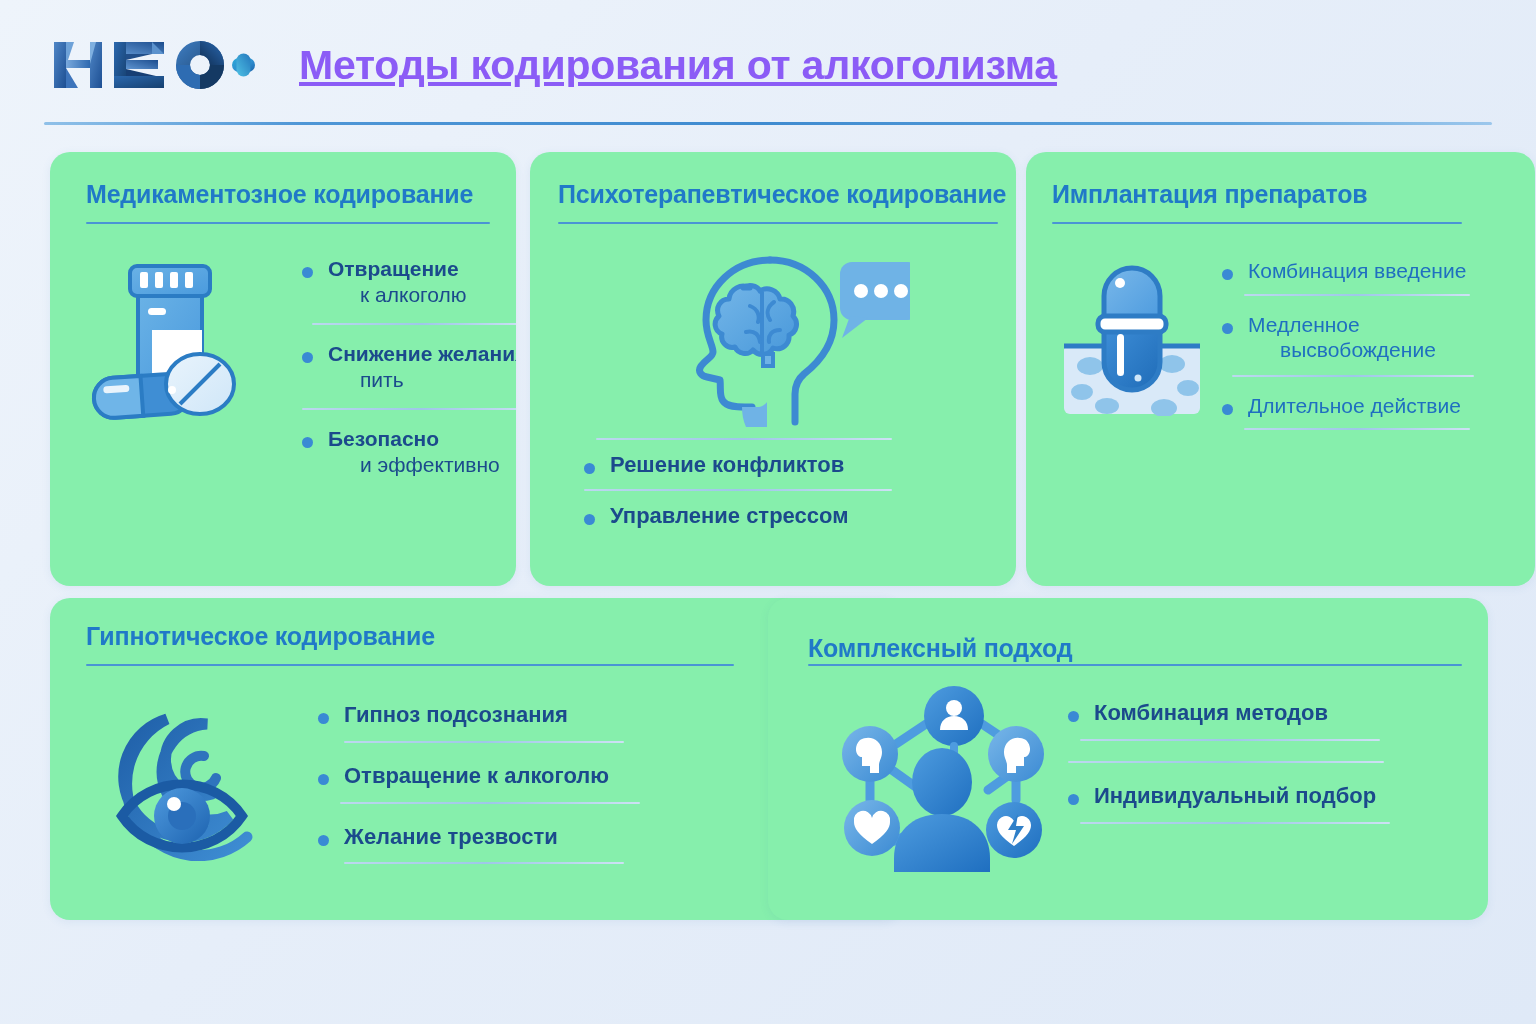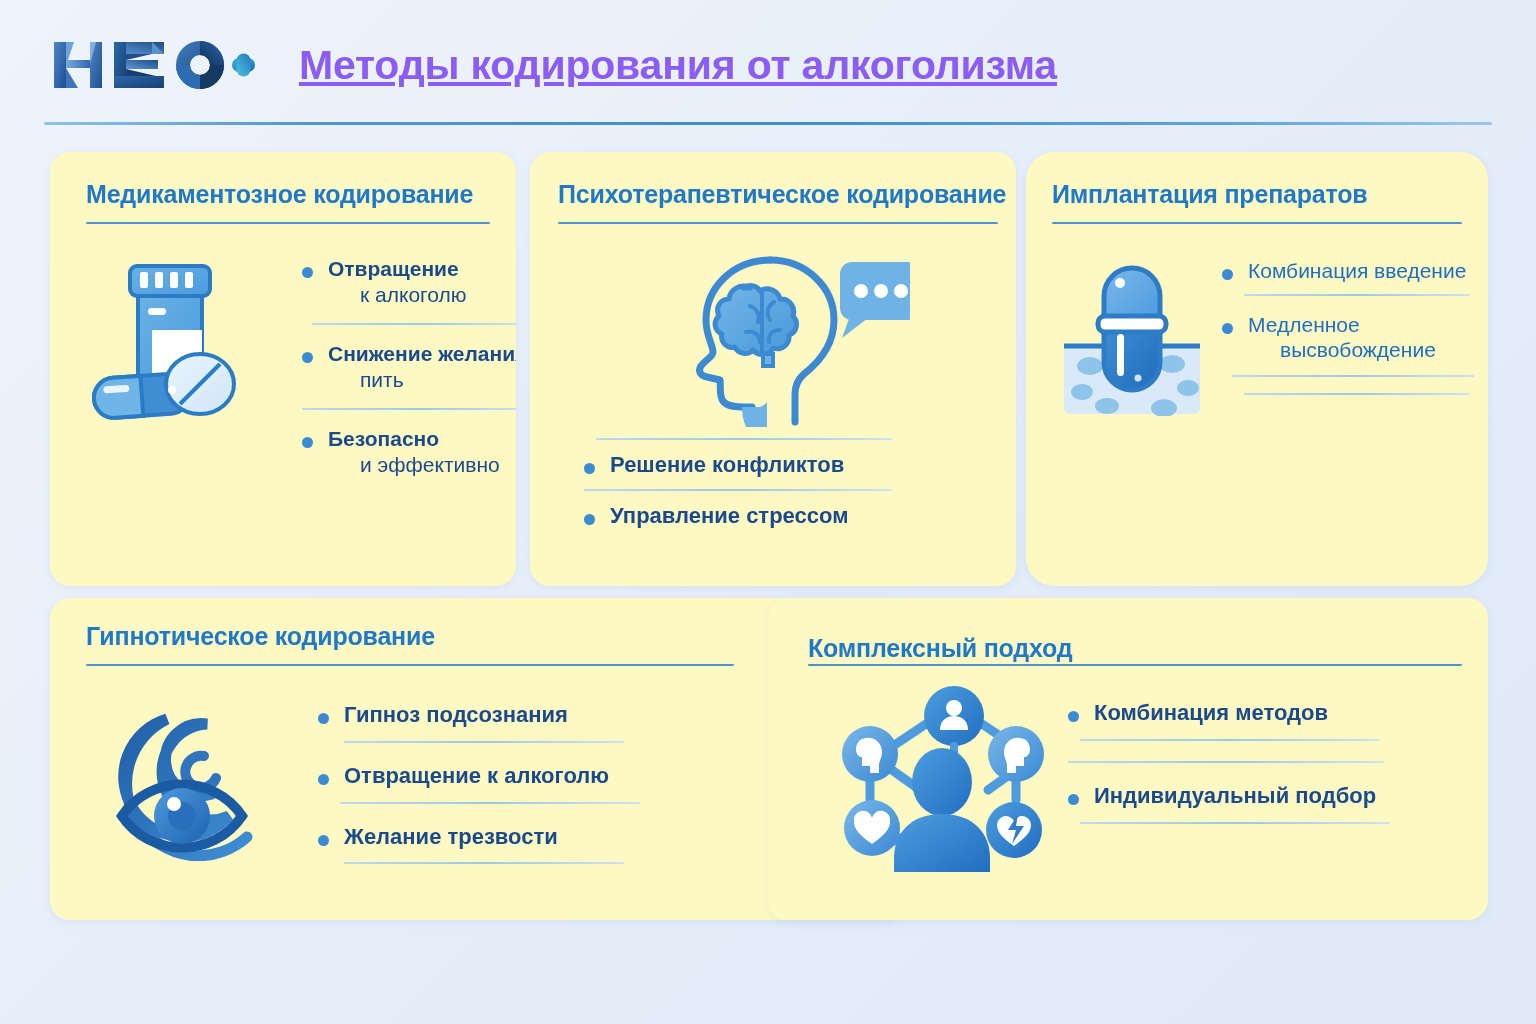--- a/index.html
+++ b/index.html
@@ -51,21 +51,21 @@
     top: 122px;
     width: 1448px;
     height: 3px;
     background: linear-gradient(90deg, #8fc0e8 0%, #4e96d6 18%, #3f8bd0 50%, #5ea3dc 82%, #9cc7ec 100%);
     border-radius: 2px;
   }
 
   
   .card {
     position: absolute;
-    background: #fef9c3;
+    background: #86efac;
     border-radius: 20px;
     box-shadow: 0 2px 10px rgba(70,120,180,0.09);
     overflow: hidden;
   }
 
   .card-title {
     position: absolute;
     left: 36px;
     top: 28px;
     font-size: 25px;
@@ -334,21 +334,21 @@
       <div class="bullet-div" style="margin:10px 0 12px 0; width:308px;"></div>
 
       <div class="bullet-row">
         <span class="bullet-dot"></span>
         <span class="bullet-line1">Управление стрессом</span>
       </div>
     </div>
   </div>
 </div>
 
-<div class="card c3" style="left:1026px; top:152px; width:462px; height:434px;border-radius:28px;">
+<div class="card c3" style="left:1026px; top:152px; width:509px; height:434px;">
   <div class="card-title" style="left:26px;">Имплантация препаратов</div>
   <div class="card-title-rule" style="left:26px; width:410px;"></div>
 
   <div class="card-body">
 
     <div class="icon-box" style="left:26px; top:18px; width:160px; height:160px;">
       <svg viewBox="0 0 160 160" width="160" height="160">
         <defs>
           <linearGradient id="capTop" x1="0" y1="0" x2="1" y2="1">
             <stop offset="0%" stop-color="#79b8ea"></stop>
@@ -388,20 +388,24 @@
       </div>
       <div class="bullet-div" style="margin:10px 0 16px 22px; width:226px;"></div>
 
       <div class="bullet-row">
         <span class="bullet-dot"></span>
         <span class="bullet-line1">Медленное</span>
         <span class="bullet-line2">высвобождение</span>
       </div>
       <div class="bullet-div" style="margin:12px 0 16px 10px; width:242px;"></div>
 
+      <div class="bullet-row">
+        <span class="bullet-dot"></span>
+        <span class="bullet-line1">Длительное действие</span>
+      </div>
       <div class="bullet-div" style="margin:10px 0 0 22px; width:226px;"></div>
     </div>
   </div>
 </div>
 
 <div class="card c4" style="left:50px; top:598px; width:852px; height:322px;">
   <div class="card-title" style="left:36px; top:24px;">Гипнотическое кодирование</div>
   <div class="card-title-rule" style="left:36px; top:66px; width:648px;"></div>
 
   <div class="card-body" style="top:80px;">

